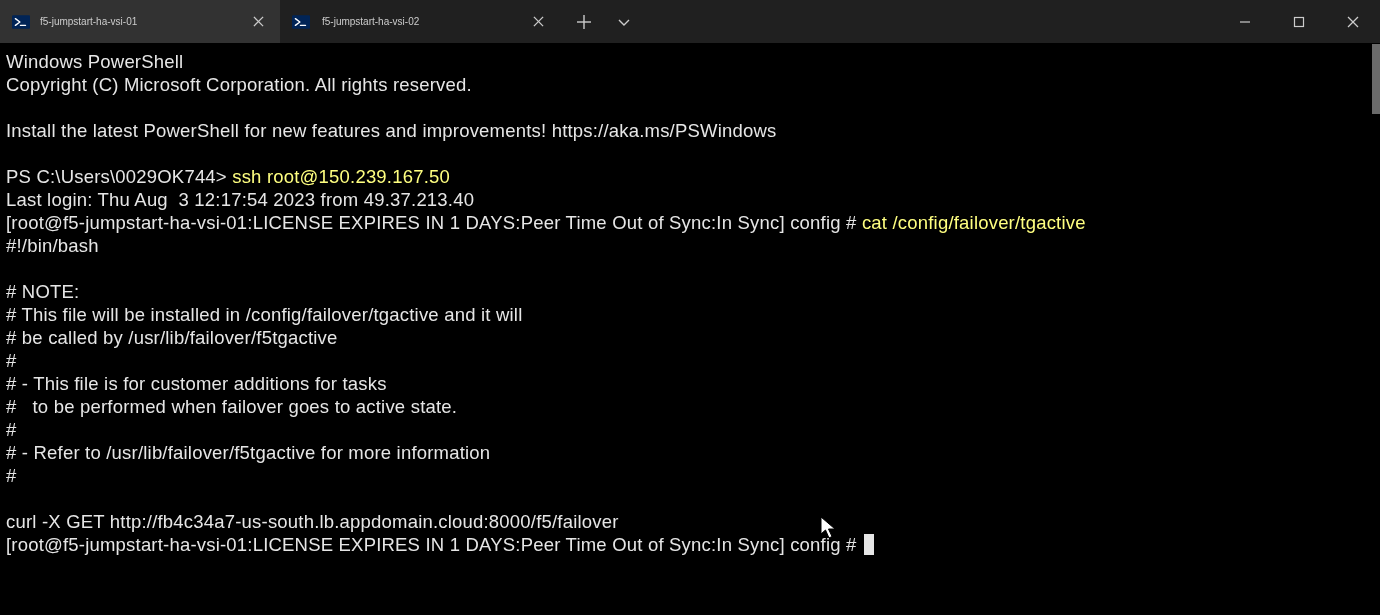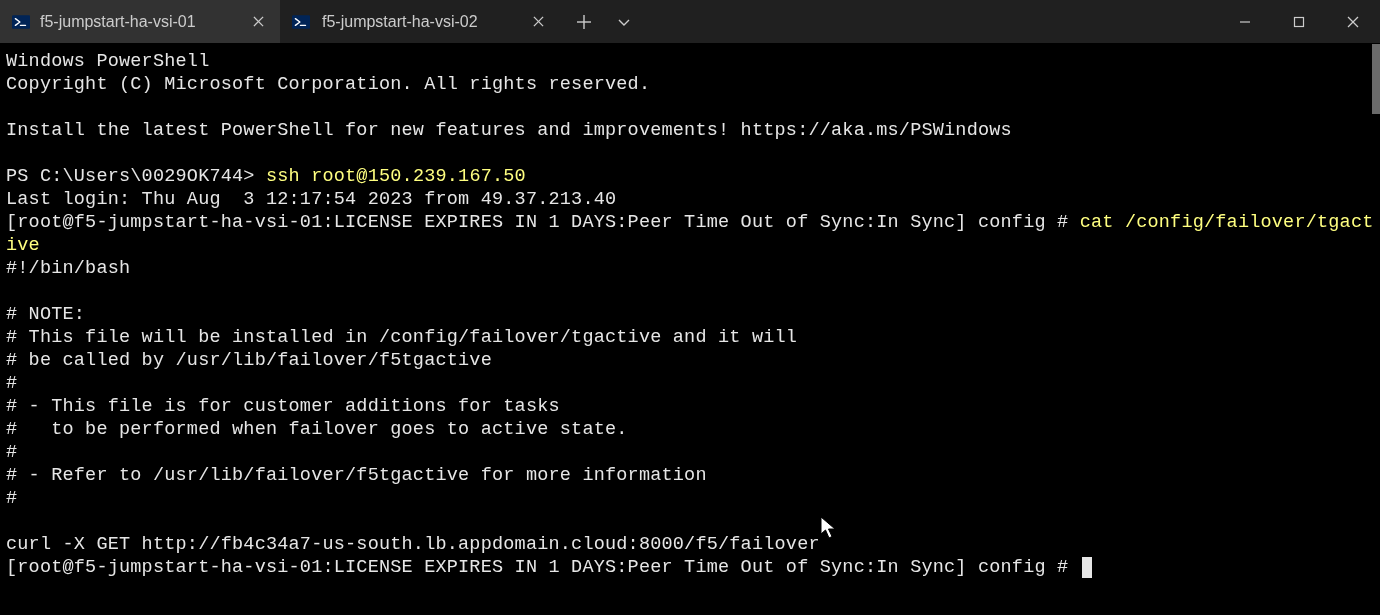--- a/index.html
+++ b/index.html
@@ -25,21 +25,21 @@
   }
   .tab {
     display: flex;
     align-items: center;
     padding: 0 12px;
     gap: 10px;
     height: 100%;
     min-width: 280px;
     color: #cccccc;
     font-family: 'Segoe UI', Arial, sans-serif;
-    font-size: 16px;
+    font-size: 10px;
     position: relative;
   }
   .tab.active {
     background: #323232;
   }
   .tab.inactive {
     background: #202020;
     gap: 12px;
   }
   .tab-icon {
@@ -94,21 +94,21 @@
     color: #cccccc;
   }
   .win-btn svg { width: 12px; height: 12px; }
   .terminal {
     padding: 6px 6px;
     color: #e6e6e6;
     font-size: 18.5px;
     line-height: 23px;
     white-space: pre-wrap;
     word-break: break-all;
-    font-family: Liberation Mono, monospace;
+    font-family: Liberation Sans, sans-serif;
     letter-spacing: 0.2px;
   }
   .cmd { color: #ffff80; }
   .cursor {
     display: inline-block;
     width: 10px;
     height: 21px;
     background: #e6e6e6;
     vertical-align: text-bottom;
     margin-left: 2px;

